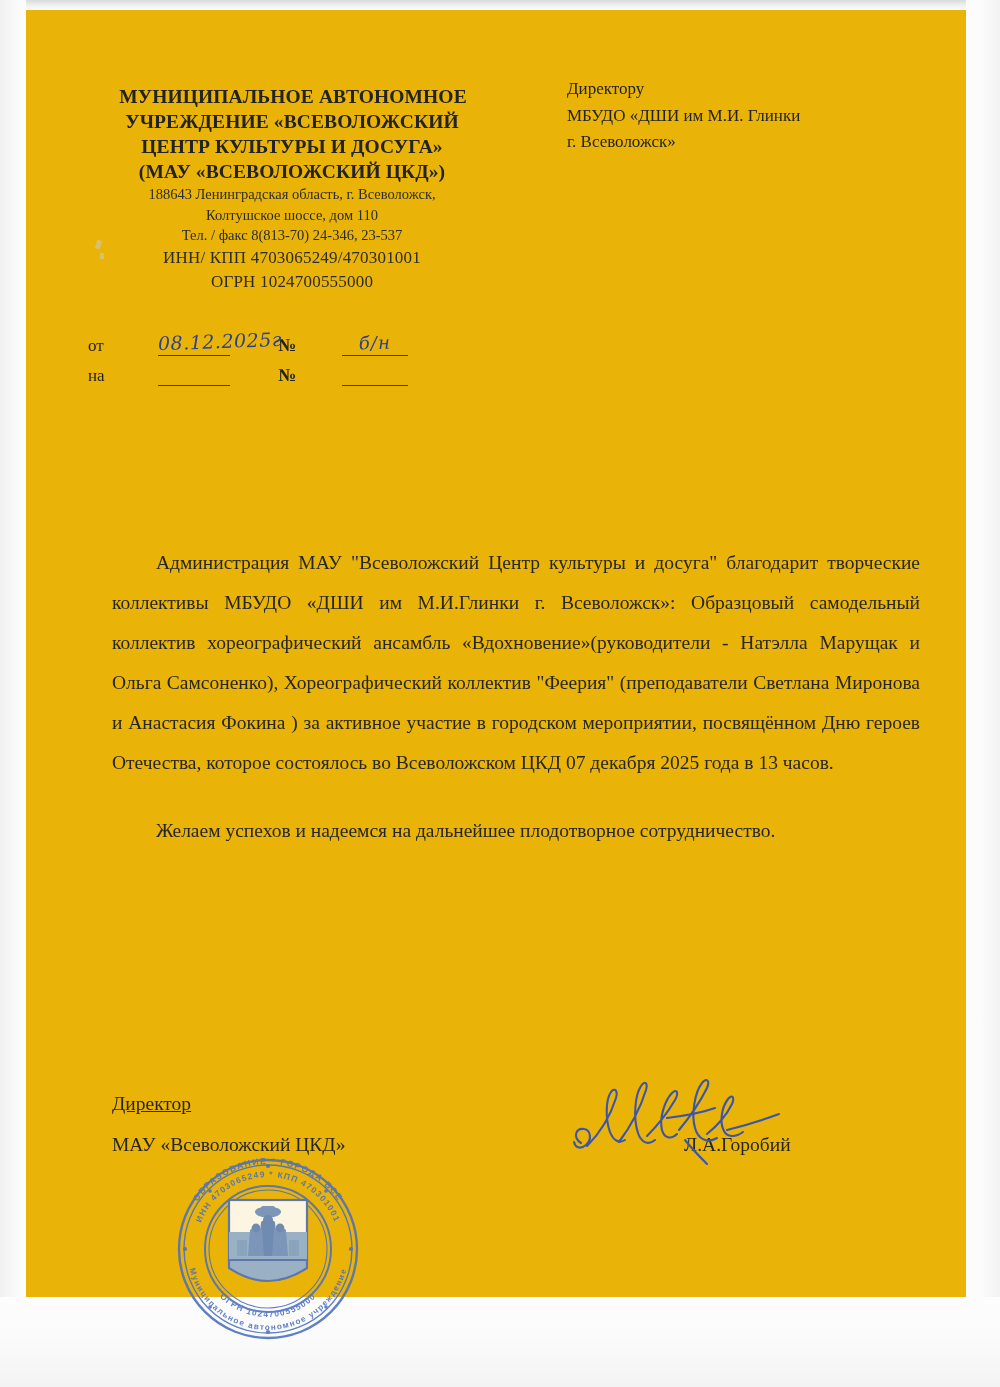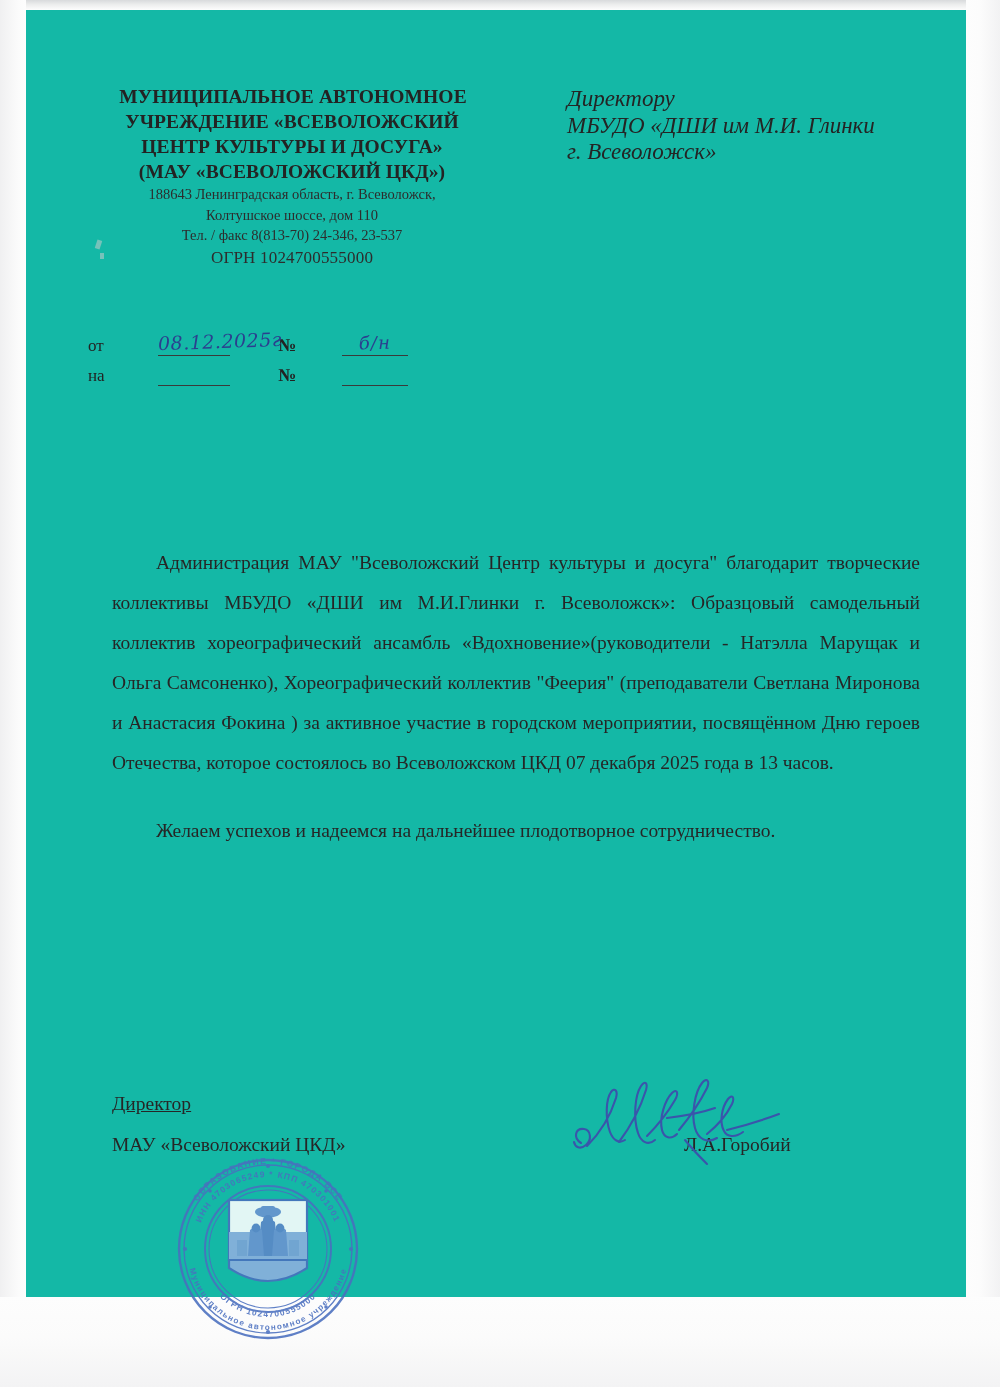--- a/index.html
+++ b/index.html
@@ -4,21 +4,21 @@
 <style>
   html, body {
     margin: 0;
     padding: 0;
     background: #ffffff;
   }
   .page {
     position: relative;
     width: 1000px;
     height: 1387px;
-    background: #14b8a6;
+    background: #eab308;
     overflow: hidden;
     font-family: "Liberation Serif", "DejaVu Serif", serif;
     color: #2b2b2b;
   }
   
   .scan-edge-top {
     position: absolute;
     top: 0; left: 0; right: 0;
     height: 10px;
     background: linear-gradient(to bottom, #d8dadc 0%, #eceded 45%, #fdfdfd 100%);
@@ -119,26 +119,25 @@
     transform: rotate(-2deg);
     letter-spacing: .5px;
     white-space: nowrap;
   }
   .handwriting.small { font-size: 18px; letter-spacing: 1px; }
 
   
   .addressee {
     position: absolute;
     left: 567px;
-    top: 86px;
+    top: 76px;
     width: 400px;
-    font-size: 23px;
+    font-size: 17px;
     line-height: 26.5px;
     color: #242424;
-    font-style: italic;
   }
 
   
   .body {
     position: absolute;
     left: 112px;
     top: 543px;
     width: 808px;
     font-size: 19.5px;
     line-height: 40px;
@@ -205,20 +204,21 @@
     <div class="org-name">
       <div class="org-line-1">МУНИЦИПАЛЬНОЕ АВТОНОМНОЕ</div>
       <div>УЧРЕЖДЕНИЕ «ВСЕВОЛОЖСКИЙ</div>
       <div>ЦЕНТР КУЛЬТУРЫ И ДОСУГА»</div>
       <div>(МАУ «ВСЕВОЛОЖСКИЙ ЦКД»)</div>
     </div>
     <div class="org-contacts">
       <div>188643 Ленинградская область, г. Всеволожск,</div>
       <div>Колтушское шоссе, дом 110</div>
       <div>Тел. / факс 8(813-70) 24-346, 23-537</div>
+      <div class="big">ИНН/ КПП   4703065249/470301001</div>
       <div class="big">ОГРН   1024700555000</div>
     </div>
   </div>
 
   <div class="refblock">
     <div class="refrow">
       <span class="ref-label">от</span>
       <span class="ref-rule first">
         <span class="handwriting">08.12.2025г</span>
       </span>

